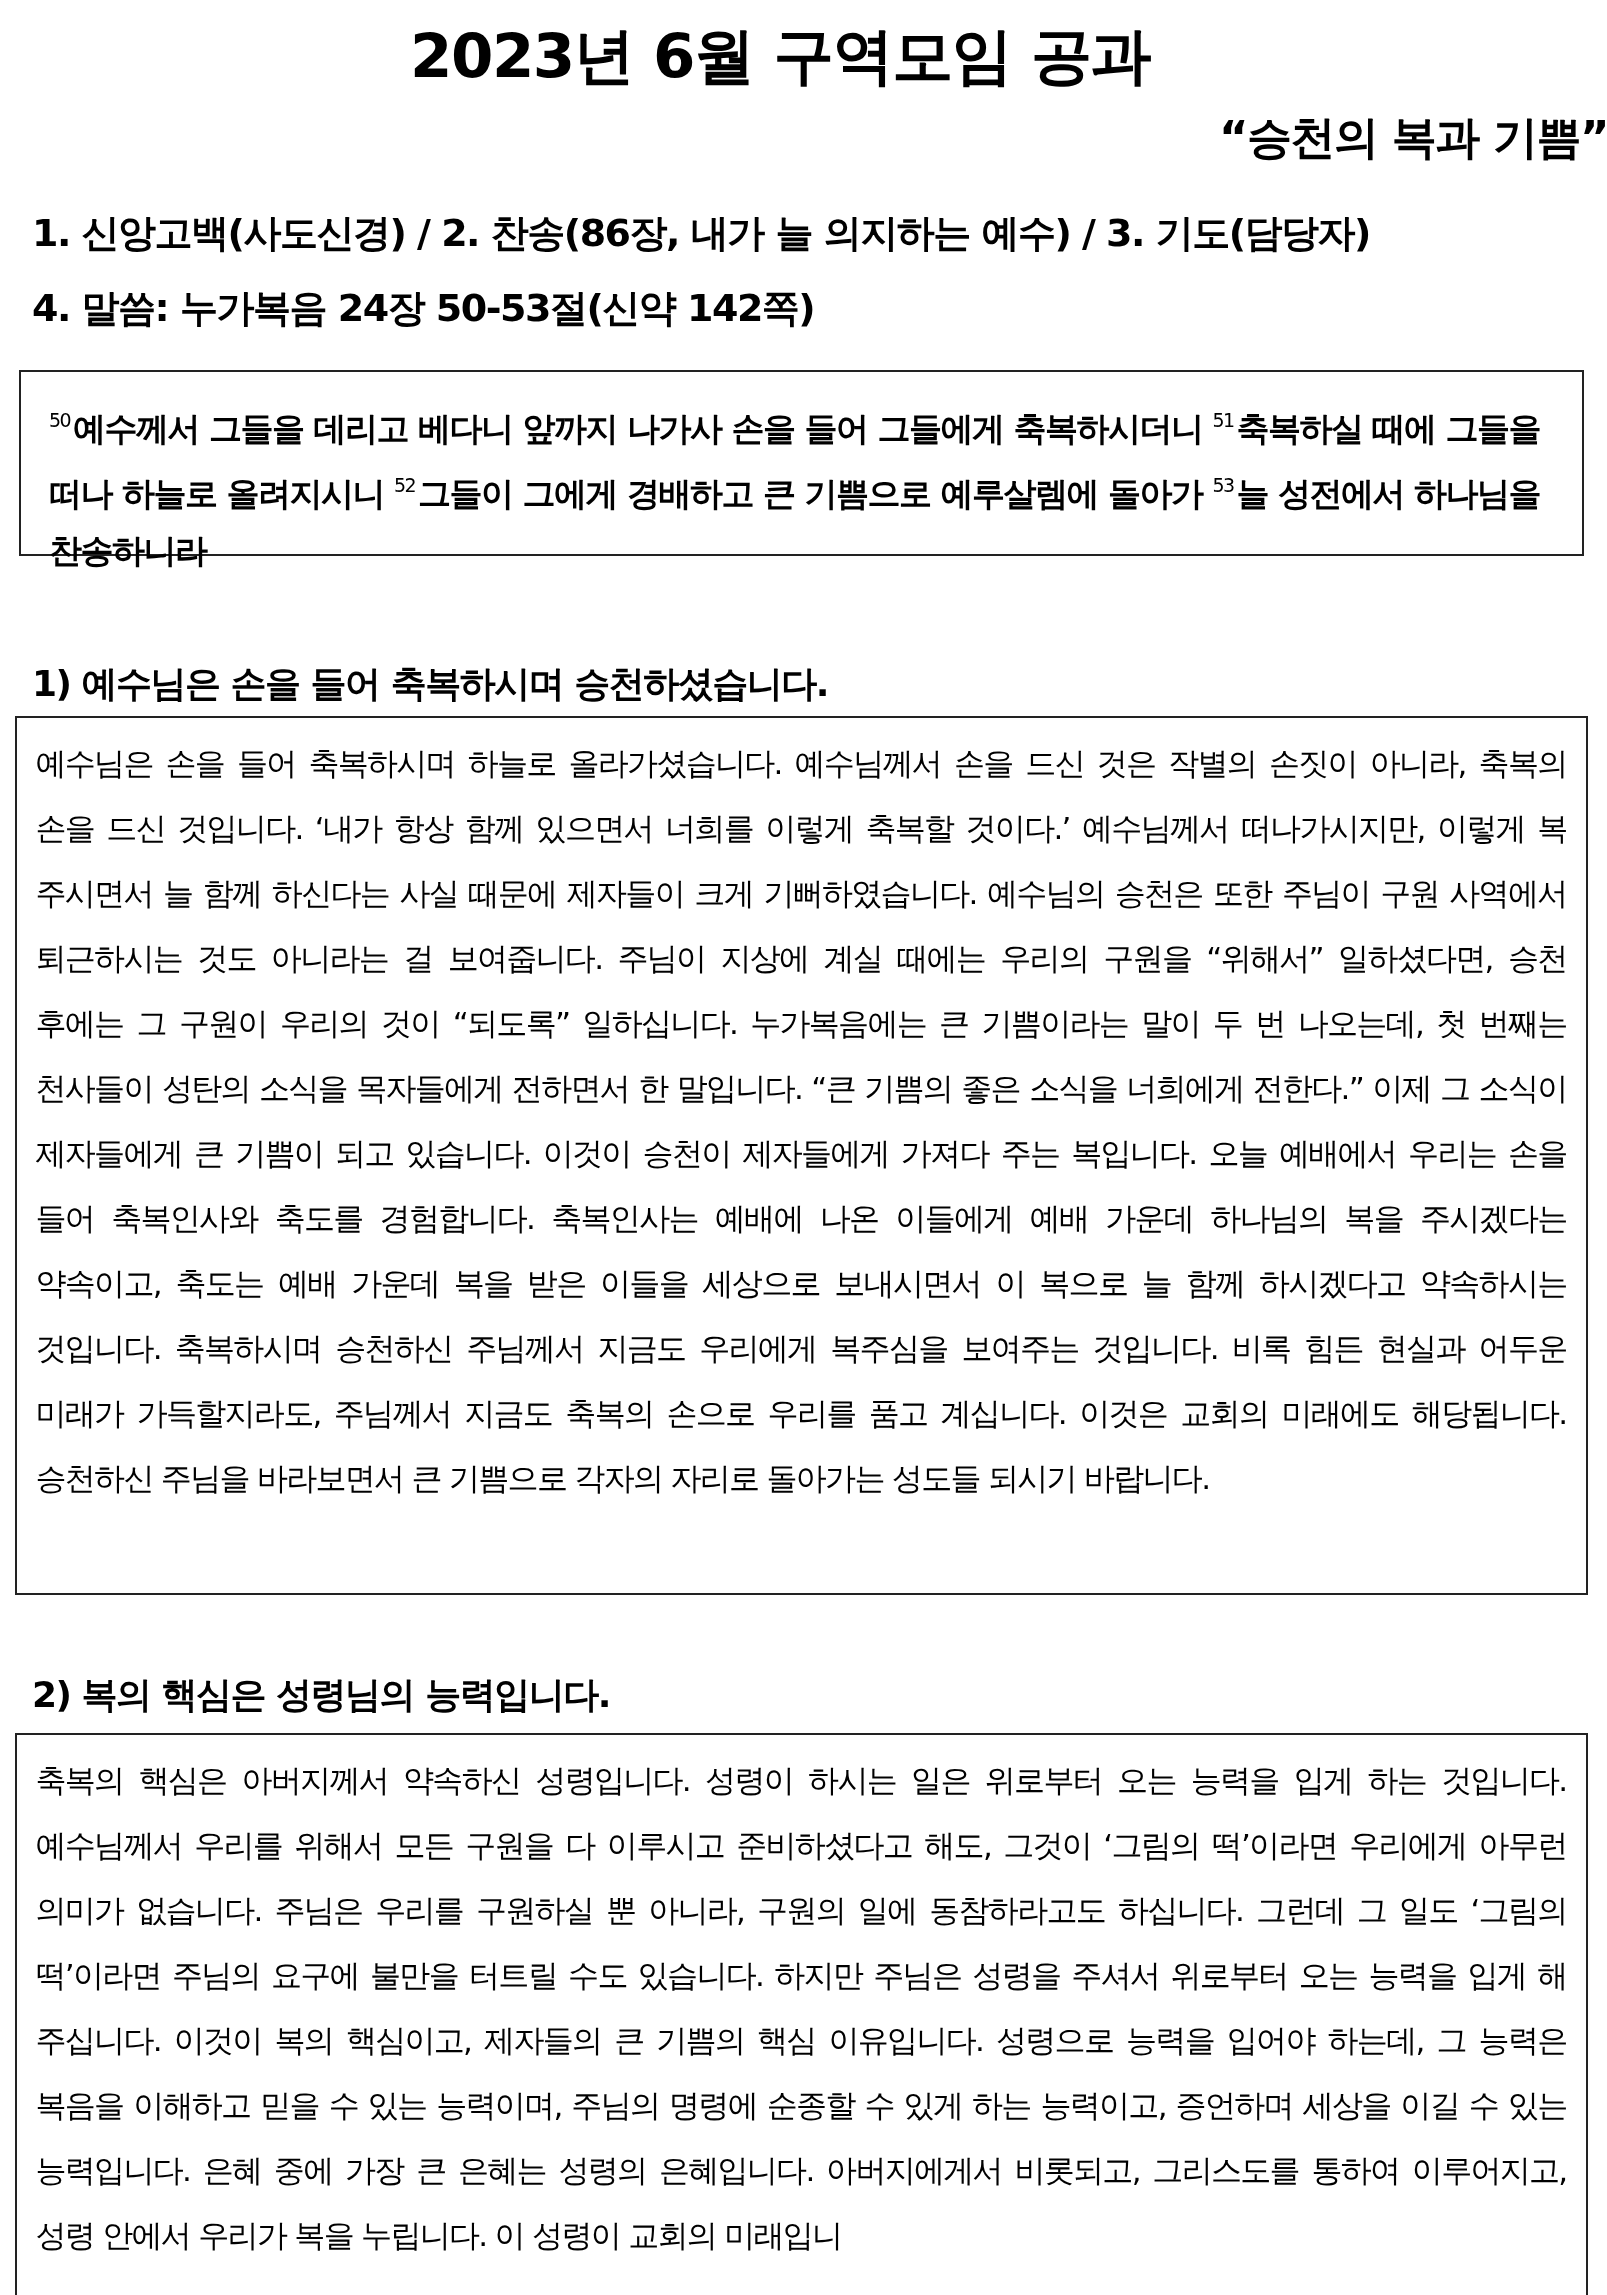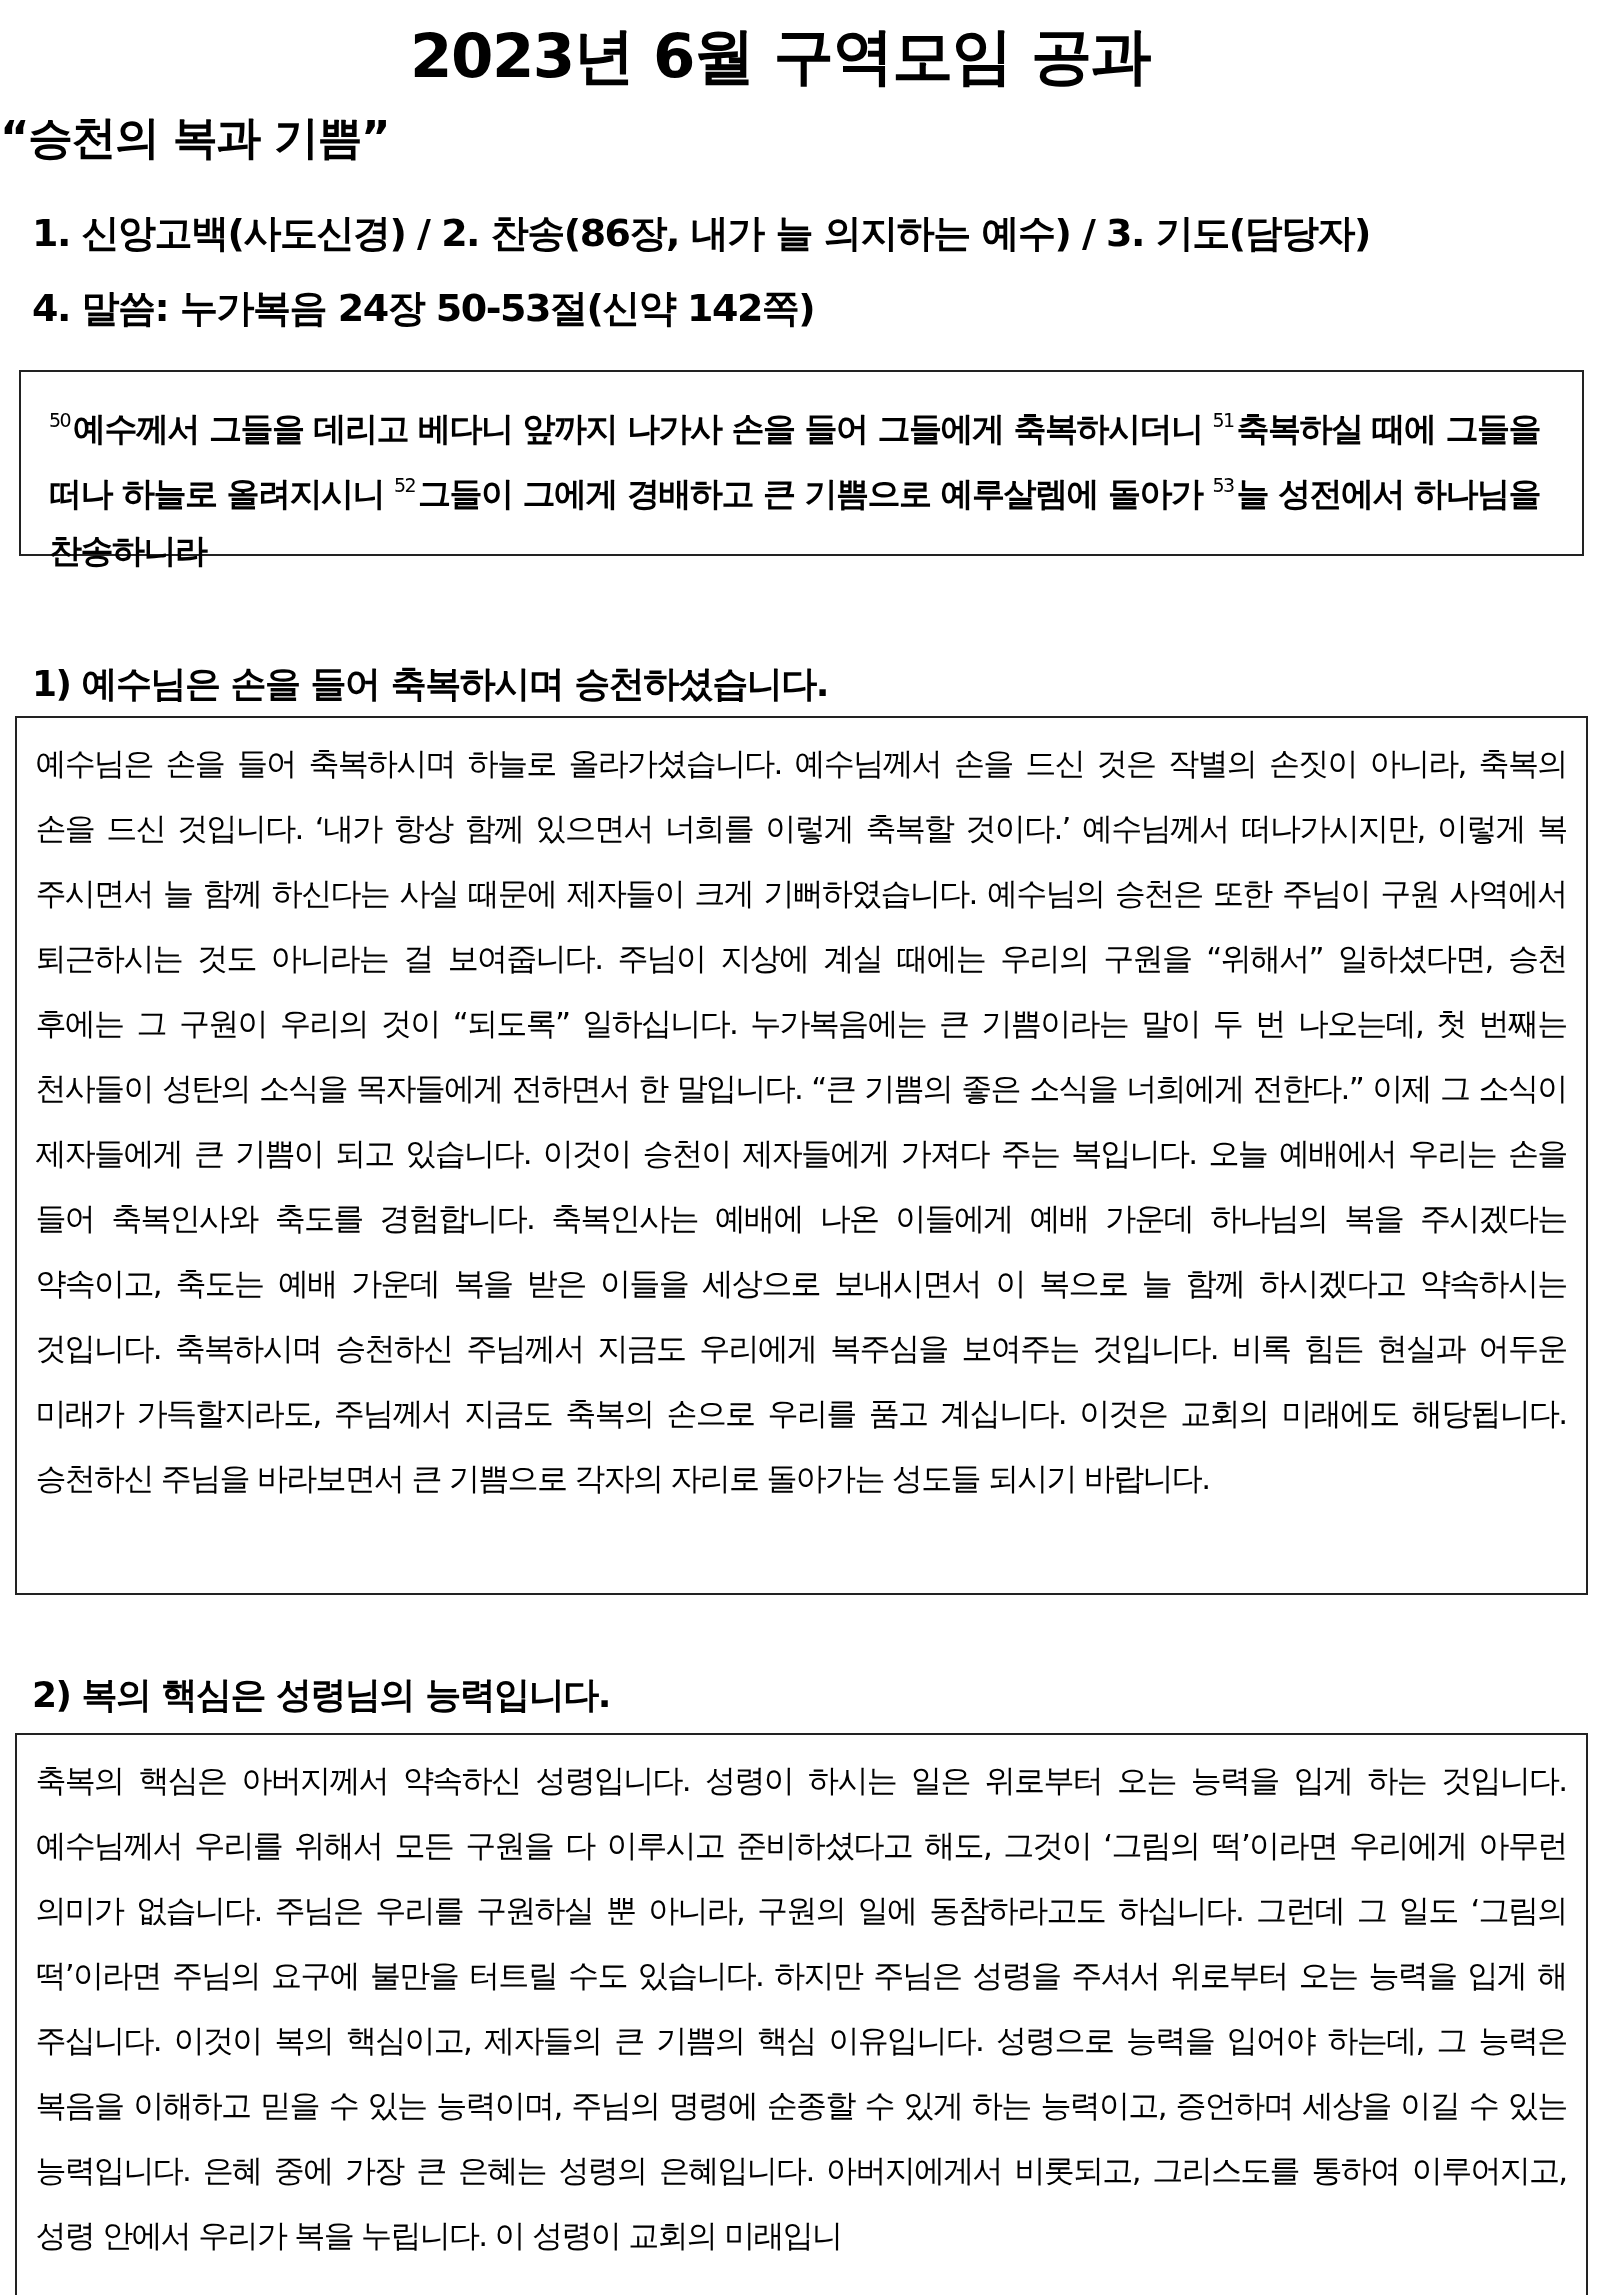--- a/index.html
+++ b/index.html
@@ -5,21 +5,21 @@
   html, body { margin: 0; padding: 0; background: #ffffff; }
   body {
     width: 1608px; height: 2295px; overflow: hidden; position: relative;
     font-family: "DejaVu Sans", "Liberation Sans", sans-serif; color: #000;
   }
   .title {
     position: absolute; left: 0; width: 1560px; top: 16px; text-align: center;
     font-size: 61px; font-weight: bold; letter-spacing: -1.5px; line-height: 80px;
   }
   .subtitle {
-    position: absolute; left: 0; width: 1608px; top: 109px; text-align: left;
+    position: absolute; left: 0; width: 1608px; top: 109px; text-align: right;
     font-size: 45px; font-weight: bold; letter-spacing: -1.5px; line-height: 58px;
   }
   .order-line {
     position: absolute; left: 32px; font-size: 38px; font-weight: bold;
     letter-spacing: -1.5px; line-height: 51px; white-space: nowrap;
   }
   .order1 { top: 208px; }
   .order2 { top: 283px; }
   .scripture-box {
     position: absolute; left: 19px; top: 370px; width: 1565px; height: 186px;

